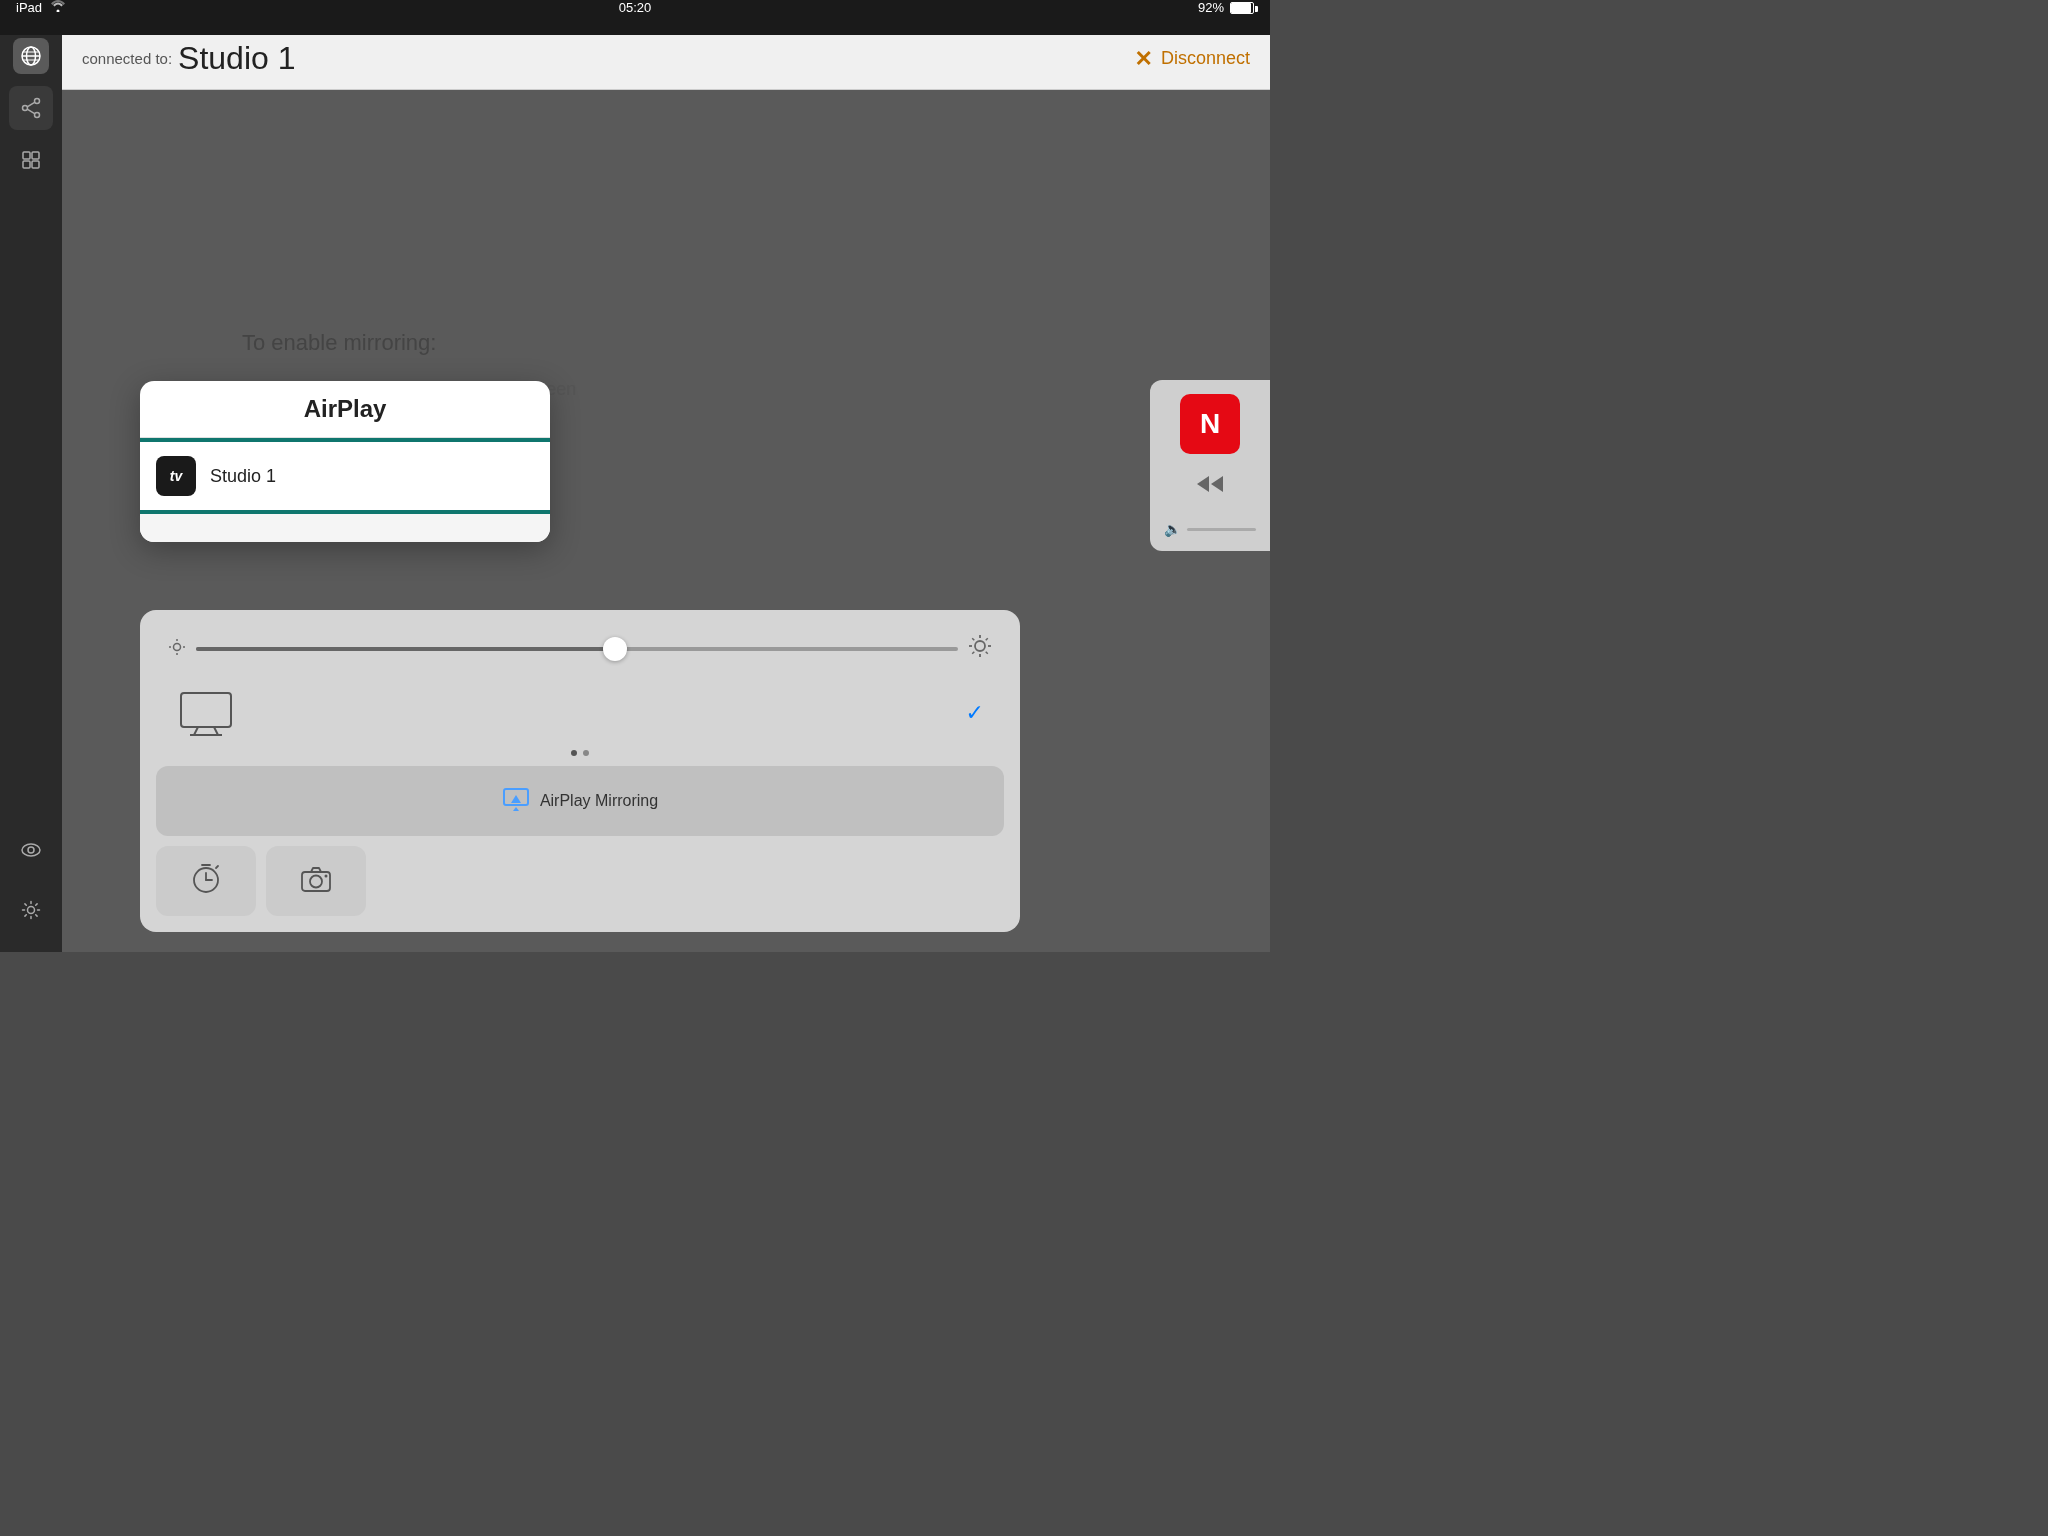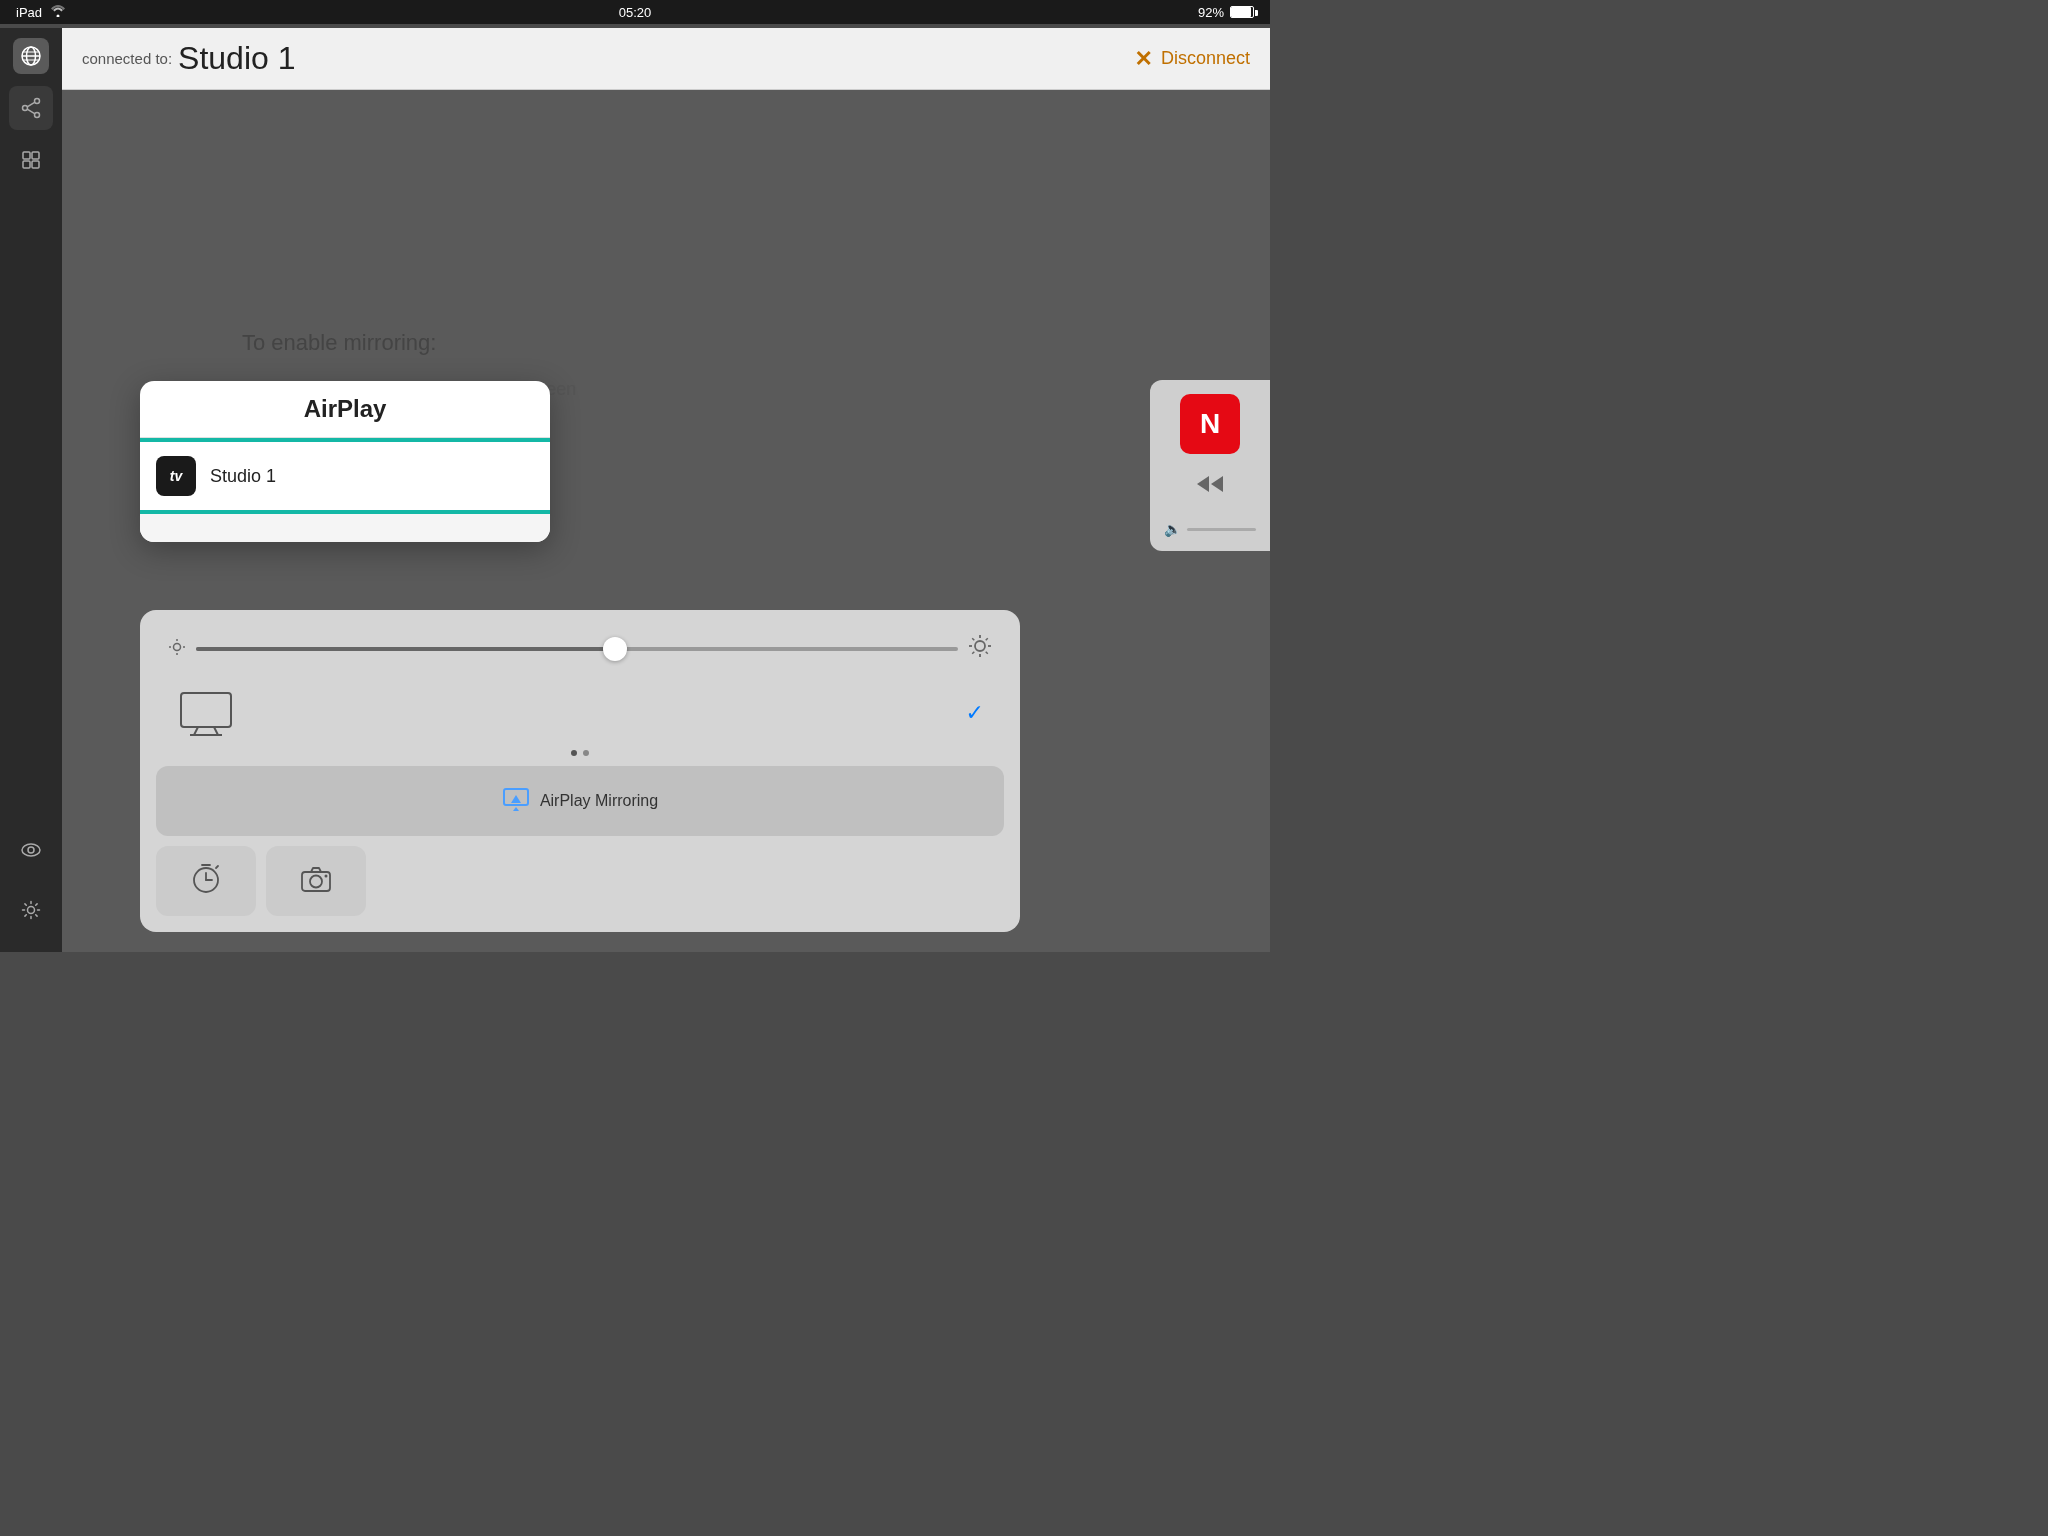--- a/index.html
+++ b/index.html
@@ -9,24 +9,24 @@
       background: #4a4a4a;
       font-family: -apple-system, 'Helvetica Neue', Arial, sans-serif;
       overflow: hidden;
       position: relative;
     }
 
     
     .status-bar {
       position: absolute;
       top: 0; left: 0; right: 0;
-      height: 24px;
+      height: 35px;
       background: #1a1a1a;
       display: flex;
-      align-items: center;
+      align-items: flex-start;
       justify-content: space-between;
       padding: 0 16px;
       color: white;
       font-size: 13px;
       z-index: 100;
     }
     .status-left { display: flex; align-items: center; gap: 8px; }
     .status-center { position: absolute; left: 50%; transform: translateX(-50%); }
     .status-right { display: flex; align-items: center; gap: 6px; margin-left: auto; }
     .battery-bar {
@@ -278,21 +278,21 @@
     }
     .airplay-popup-header {
       text-align: center;
       padding: 14px;
       font-size: 24px;
       font-weight: 600;
       border-bottom: 1px solid #e0e0e0;
       color: #222;
     }
     .airplay-popup-body {
-      background: #14b8a6;
+      background: #0f766e;
       padding: 4px 0;
     }
     .airplay-popup-item {
       display: flex;
       align-items: center;
       padding: 14px 16px;
       gap: 14px;
       background: white;
       cursor: pointer;
     }

